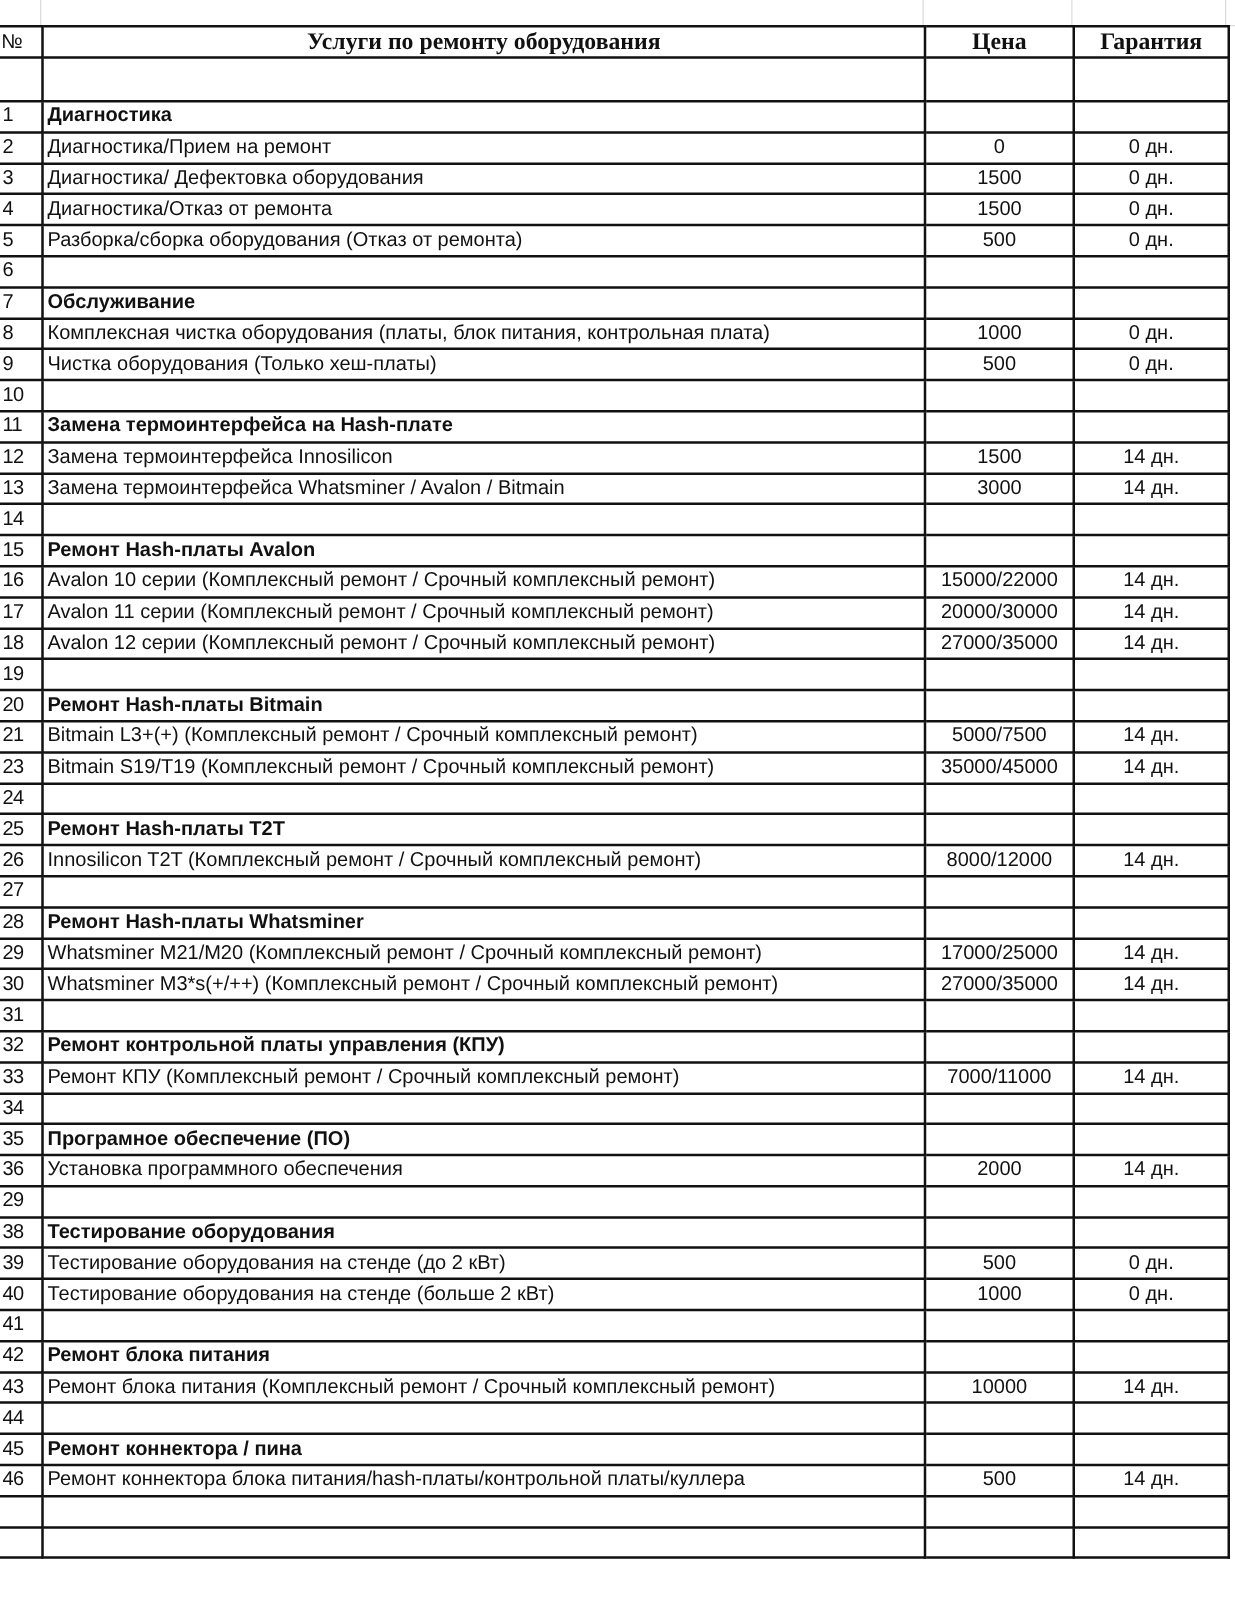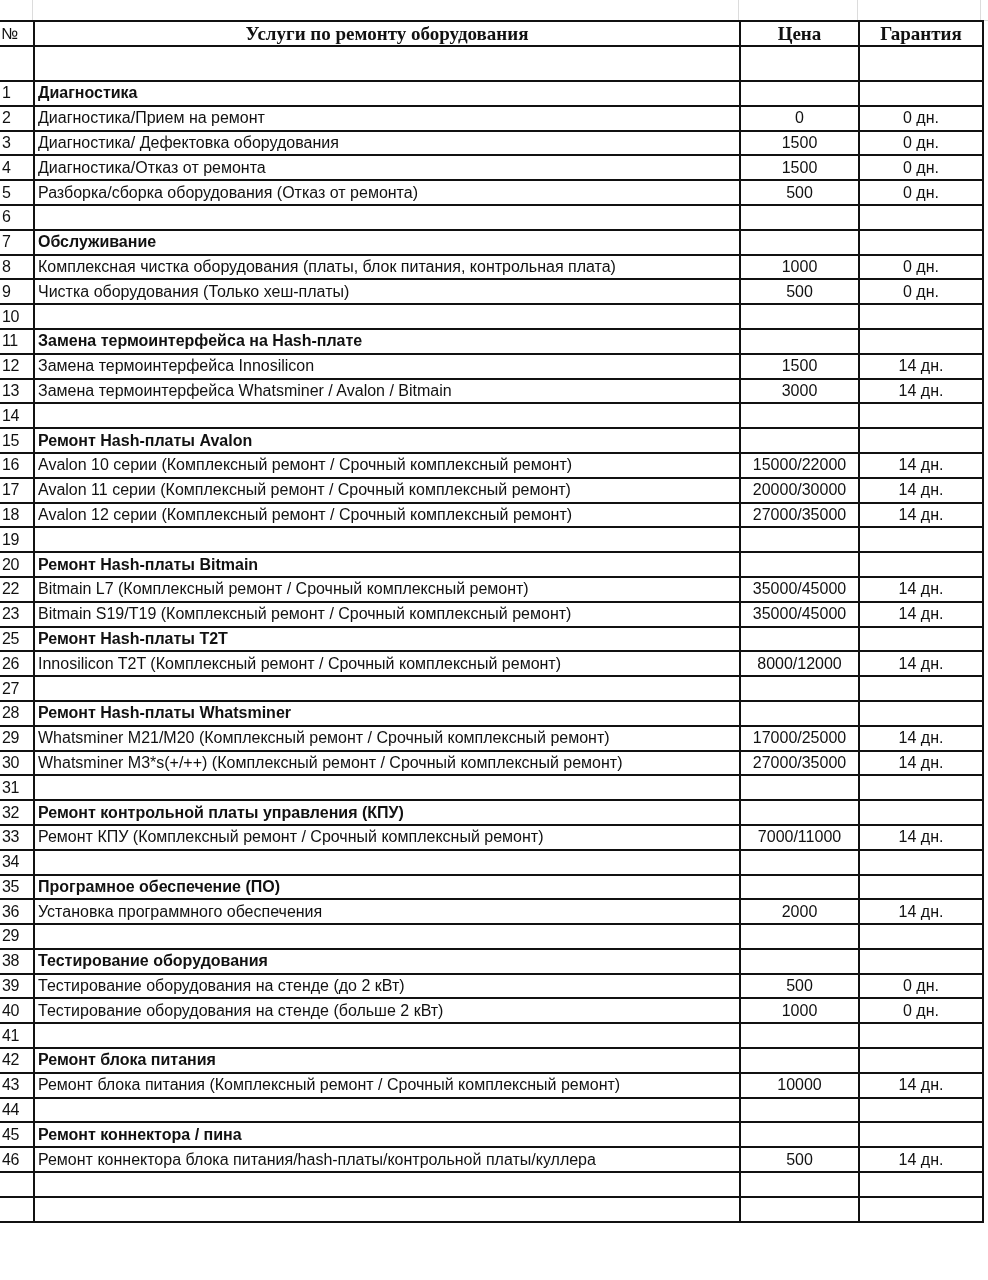--- a/index.html
+++ b/index.html
@@ -171,30 +171,36 @@
           <td class="price"></td>
           <td class="warr"></td>
         </tr>
         <tr class="row section">
           <td class="num">20</td>
           <td class="svc"><span>Ремонт Hash-платы Bitmain</span></td>
           <td class="price"></td>
           <td class="warr"></td>
         </tr>
         <tr class="row">
-          <td class="num">22</td>
-          <td class="svc"><span>Bitmain L7 (Комплексный ремонт / Срочный комплексный ремонт)</span></td>
-          <td class="price">35000/45000</td>
+          <td class="num">21</td>
+          <td class="svc"><span>Bitmain L3+(+) (Комплексный ремонт / Срочный комплексный ремонт)</span></td>
+          <td class="price">5000/7500</td>
           <td class="warr">14 дн.</td>
         </tr>
         <tr class="row">
           <td class="num">23</td>
           <td class="svc"><span>Bitmain S19/T19 (Комплексный ремонт / Срочный комплексный ремонт)</span></td>
           <td class="price">35000/45000</td>
           <td class="warr">14 дн.</td>
+        </tr>
+        <tr class="row">
+          <td class="num">24</td>
+          <td class="svc"><span></span></td>
+          <td class="price"></td>
+          <td class="warr"></td>
         </tr>
         <tr class="row section">
           <td class="num">25</td>
           <td class="svc"><span>Ремонт Hash-платы T2T</span></td>
           <td class="price"></td>
           <td class="warr"></td>
         </tr>
         <tr class="row">
           <td class="num">26</td>
           <td class="svc"><span>Innosilicon T2T (Комплексный ремонт / Срочный комплексный ремонт)</span></td>

